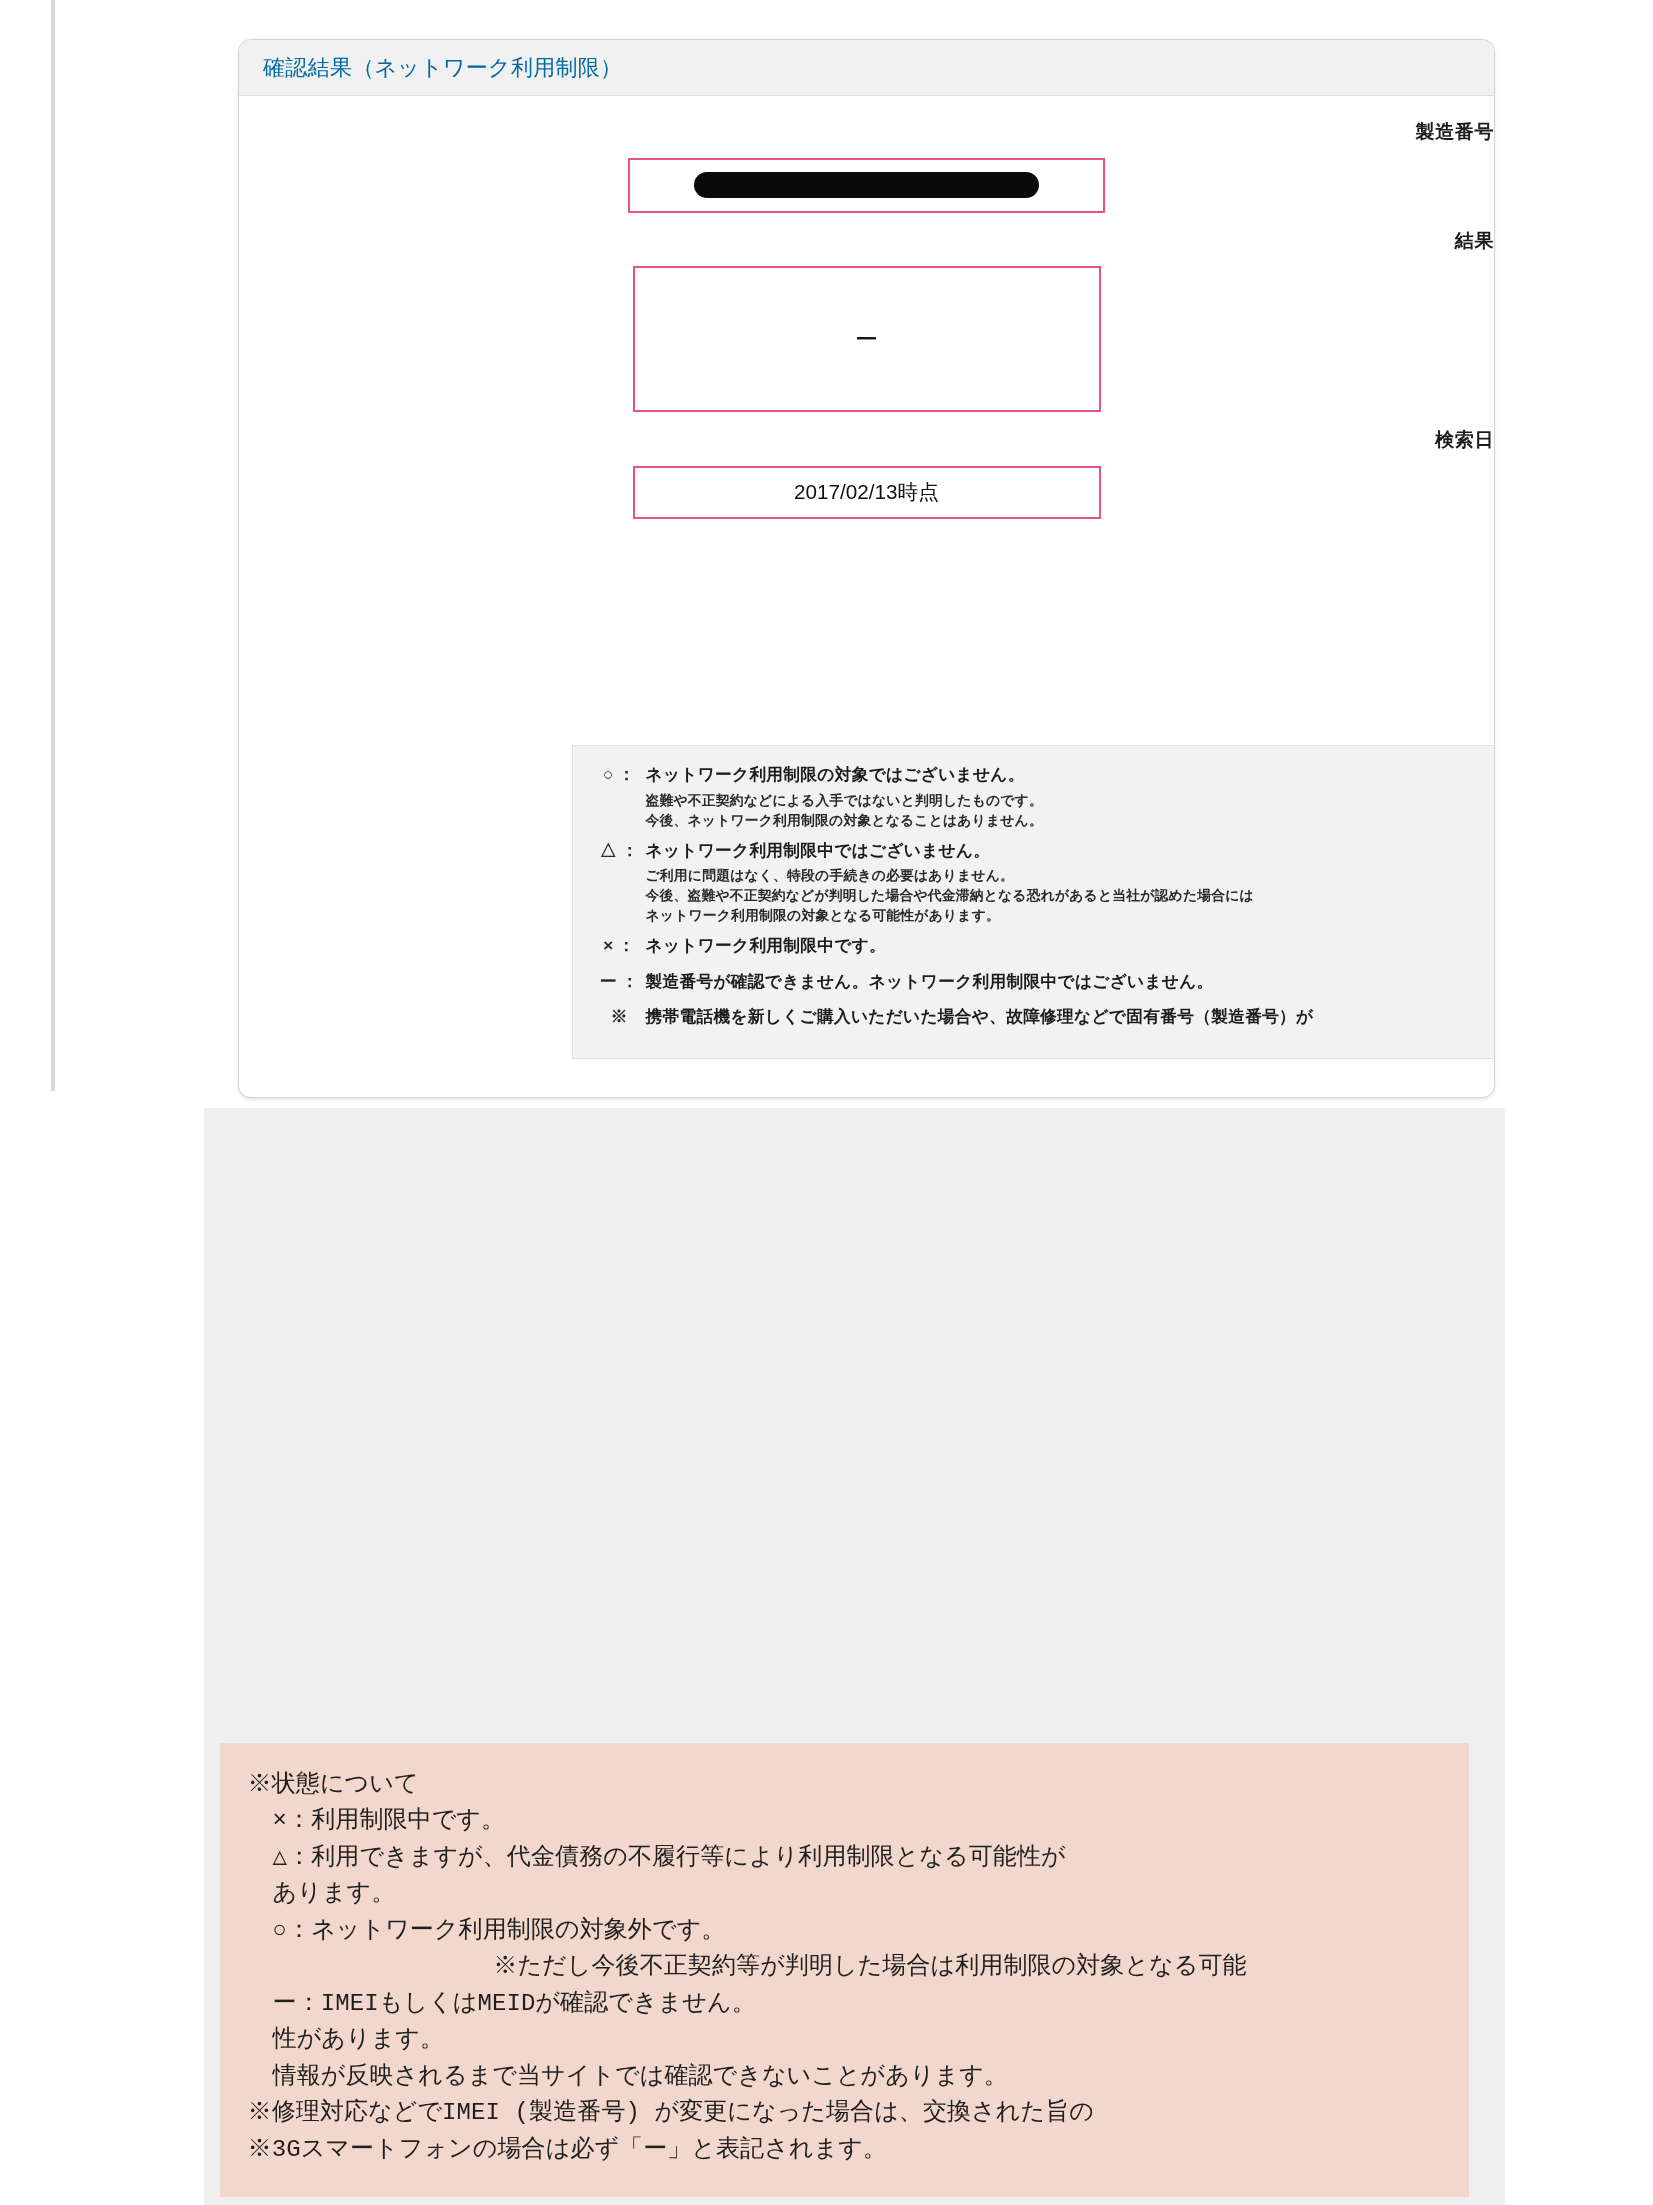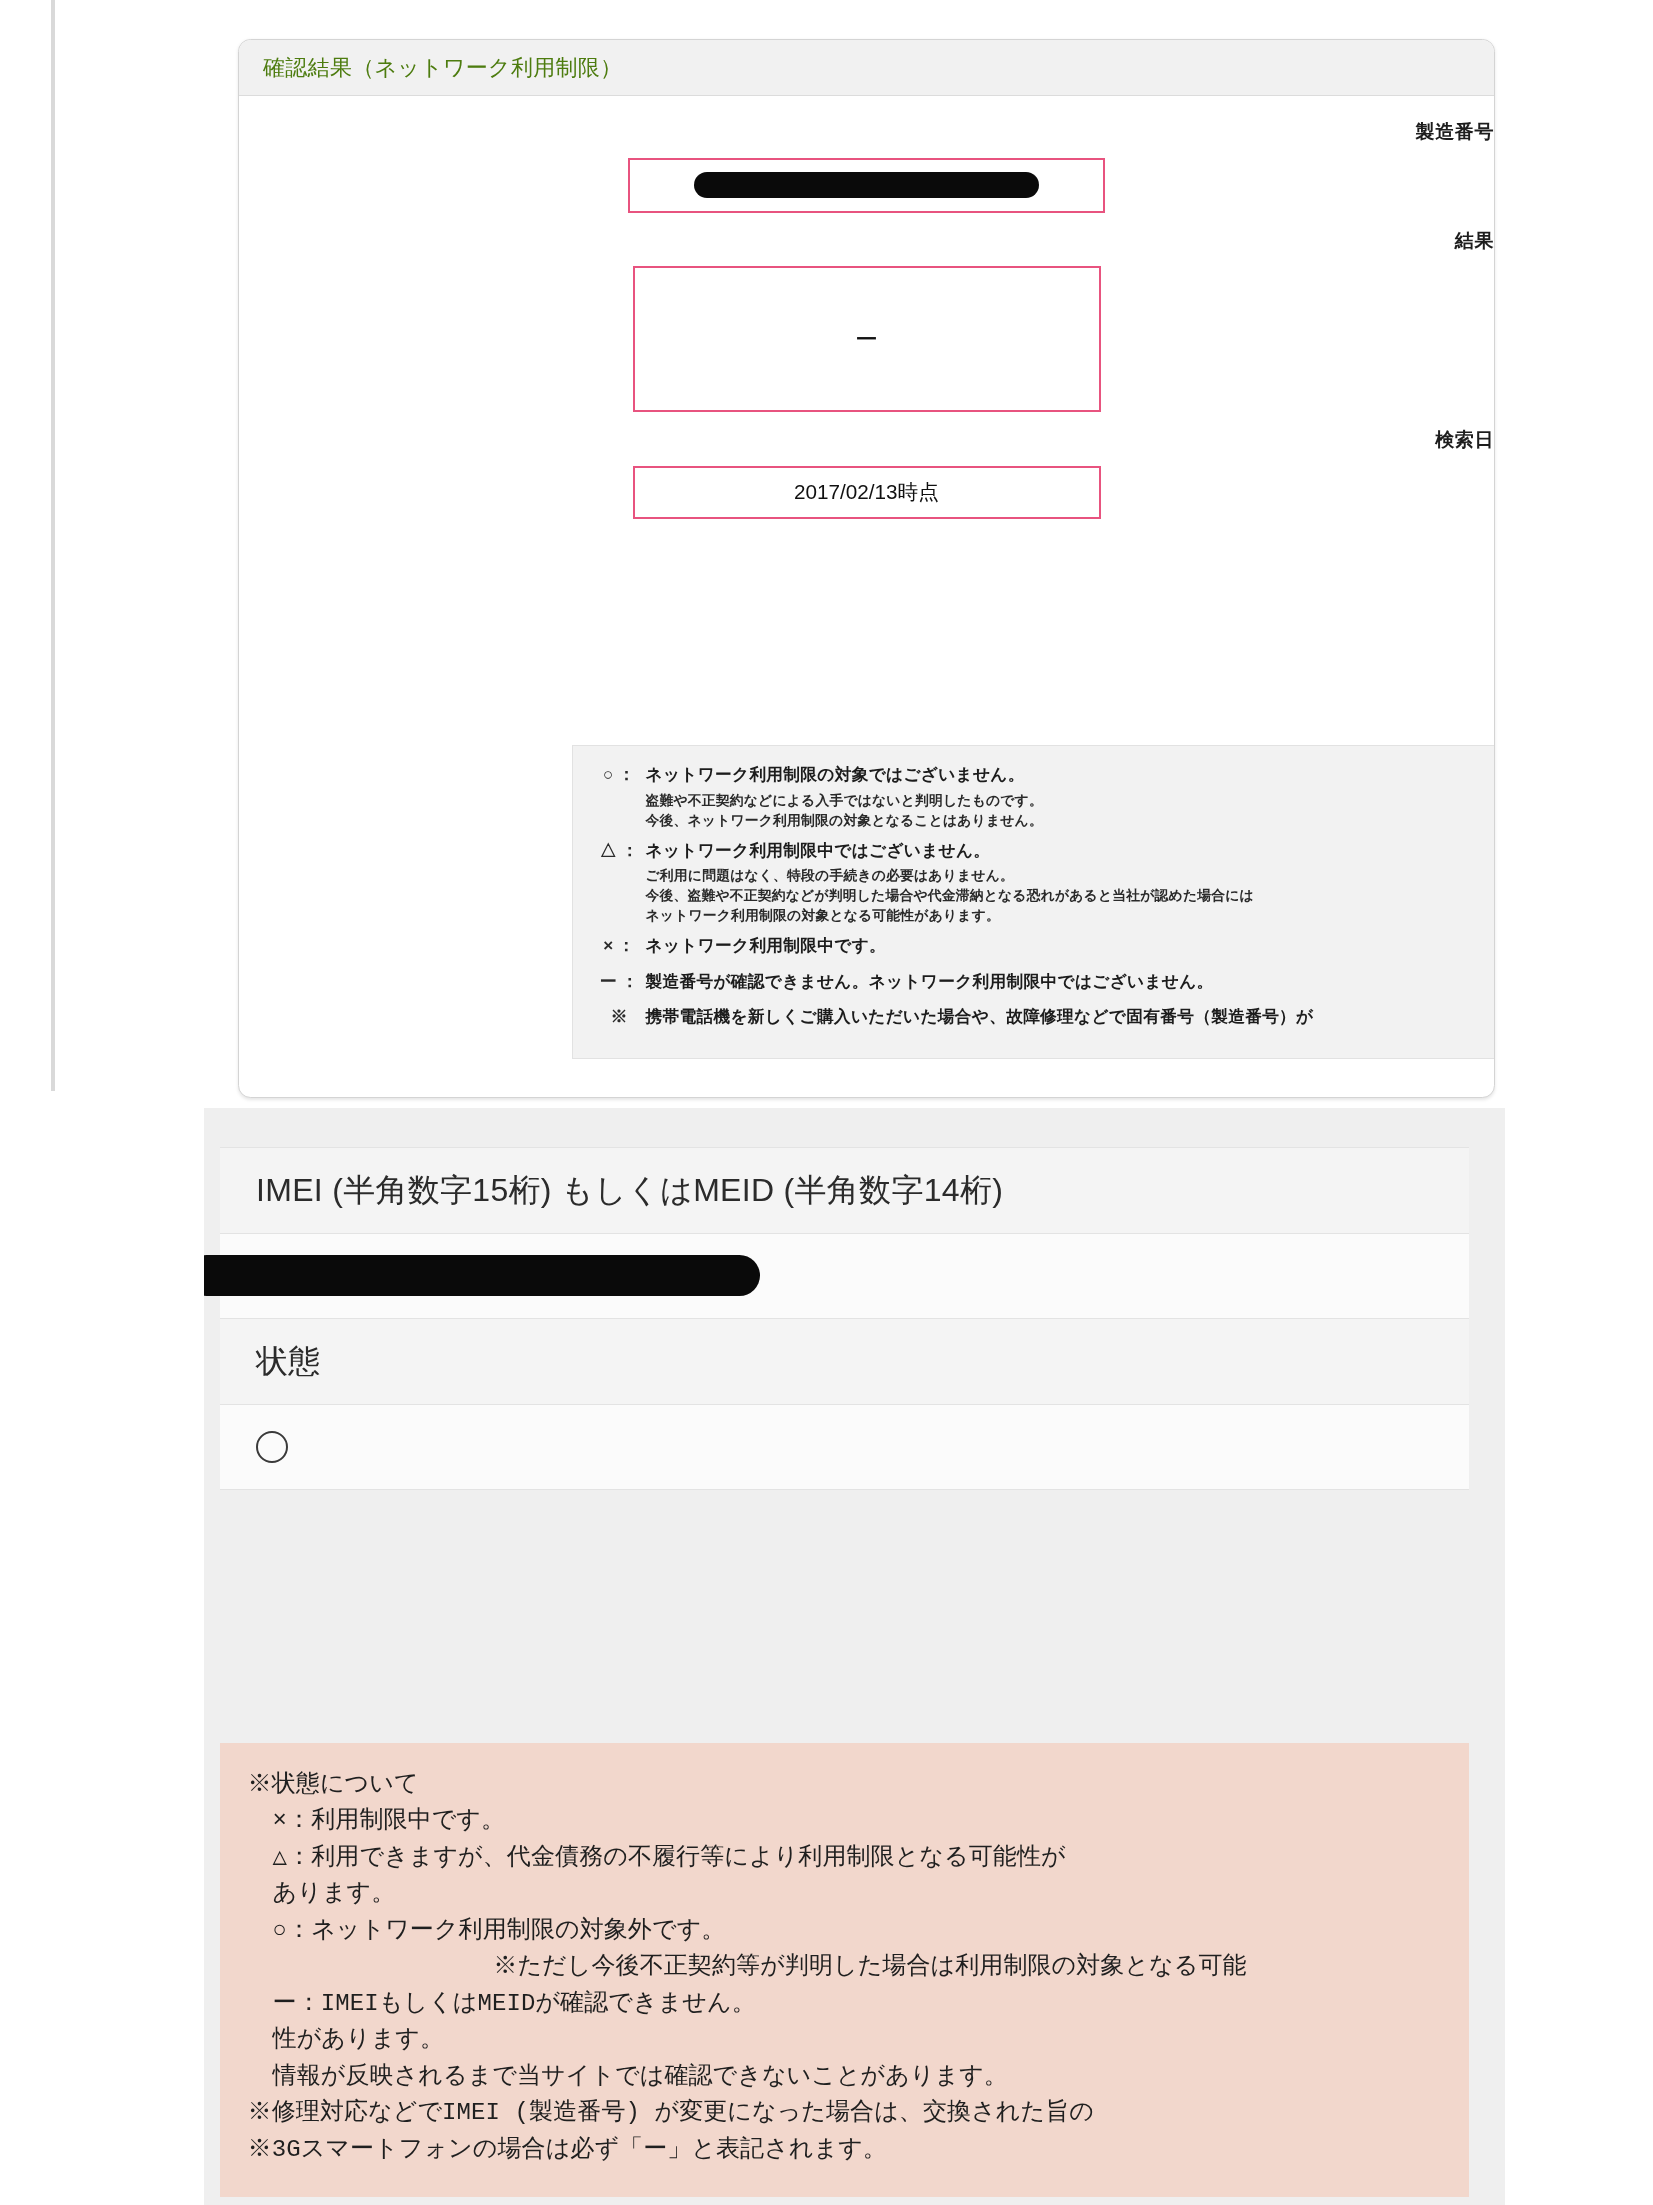--- a/index.html
+++ b/index.html
@@ -50,21 +50,21 @@
     background: #f1f1f1;
     border-bottom: 1.7px solid #dcdcdc;
     border-radius: 11px 11px 0 0;
     display: flex;
     align-items: center;
     padding-left: 24px;
     box-sizing: border-box;
   }
   .top-card-header-title {
     font-size: 22px;
-    color: #4d7c0f;
+    color: #0369a1;
     letter-spacing: 0.3px;
   }
   .top-card-body {
     padding: 23px 0 0 0;
   }
   .field-block {
     text-align: right;
     margin-bottom: 15px;
   }
   .field-label {
@@ -298,39 +298,20 @@
           <div class="legend-main">携帯電話機を新しくご購入いただいた場合や、故障修理などで固有番号（製造番号）が</div>
         </div>
       </div>
 
     </div>
   </div>
 </div>
 
 <div class="shot-bottom">
 
-  <div class="imei-table">
-
-    <div class="imei-row head">
-      <span class="imei-head-text">IMEI (半角数字15桁) もしくはMEID (半角数字14桁)</span>
-    </div>
-
-    <div class="imei-row value">
-      <div class="redact-bar-wide"></div>
-    </div>
-
-    <div class="imei-row head">
-      <span class="imei-head-text">状態</span>
-    </div>
-
-    <div class="imei-row value" style="padding-left:36px;">
-      <span class="state-circle"></span>
-    </div>
-
-  </div>
 
   <div class="note-panel">
     <div class="note-line">※状態について</div>
     <div class="note-line ind1">×：利用制限中です。</div>
     <div class="note-line ind1">△：利用できますが、代金債務の不履行等により利用制限となる可能性が</div>
     <div class="note-line ind1">あります。</div>
     <div class="note-line ind1">○：ネットワーク利用制限の対象外です。</div>
     <div class="note-line ind2">※ただし今後不正契約等が判明した場合は利用制限の対象となる可能</div>
     <div class="note-line ind1">ー：IMEIもしくはMEIDが確認できません。</div>
     <div class="note-line ind1">性があります。</div>

